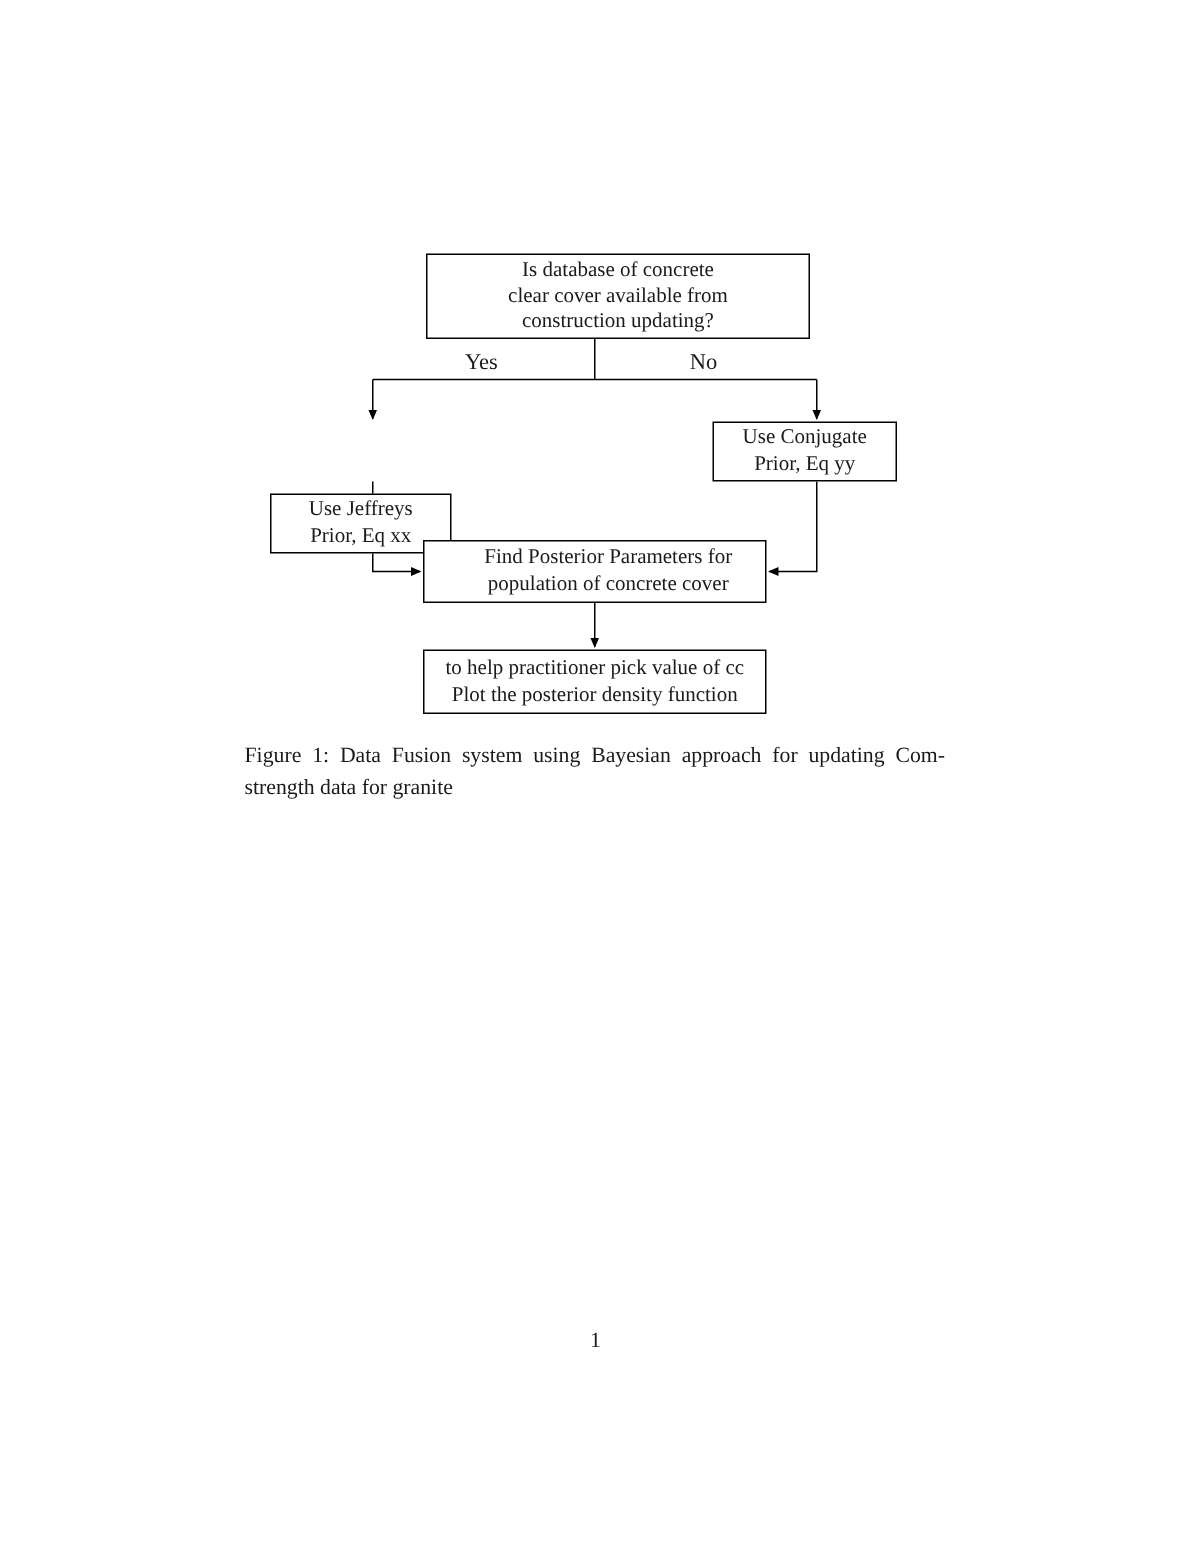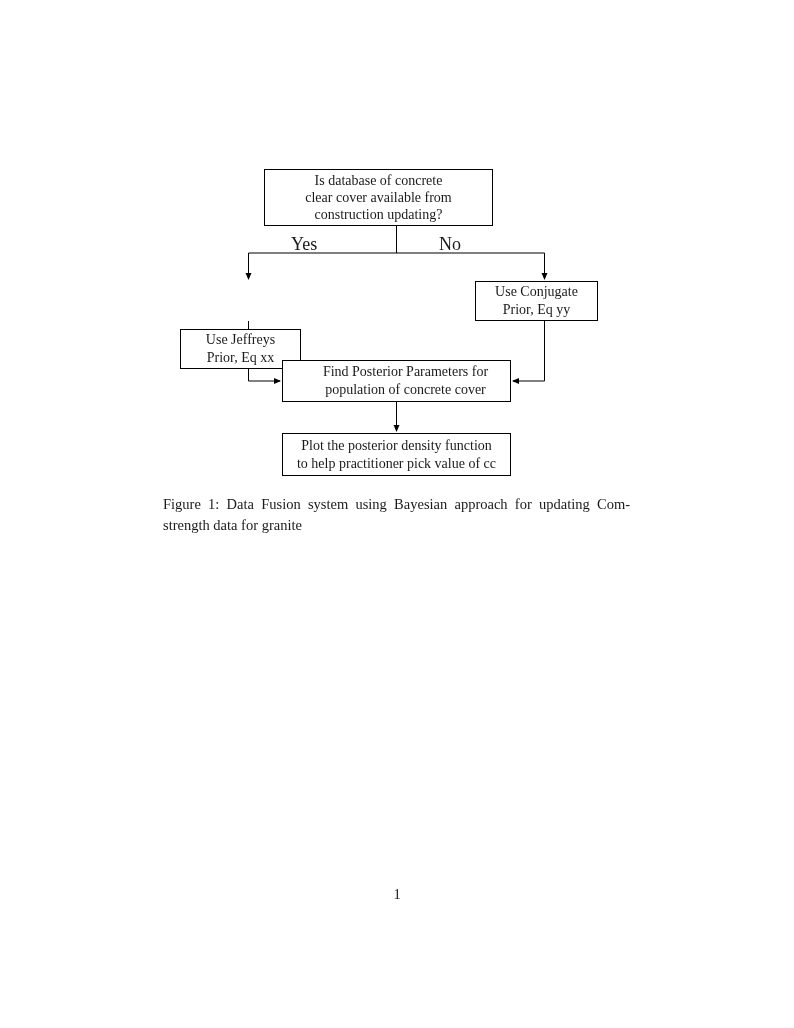--- a/index.html
+++ b/index.html
@@ -24,31 +24,31 @@
     border: 1px solid #000000;
     background: #ffffff;
     display: flex;
     flex-direction: column;
     justify-content: center;
     align-items: center;
     text-align: center;
     font-size: 14px;
     line-height: 17px;
   }
-  .box-decision { left: 264px; top: 169px; width: 229px; height: 57px; align-items: center; }
+  .box-decision { left: 284px; top: 169px; width: 256px; height: 57px; align-items: center; }
   .box-jeffreys { left: 180px; top: 281px; width: 121px; height: 40px; line-height: 18px; margin-top: 48px; }
   .box-conjugate { left: 475px; top: 281px; width: 123px; height: 40px; line-height: 18px; }
   .box-posterior { left: 282px; top: 360px; width: 229px; height: 42px; line-height: 18px; padding-left: 18px; }
   .box-plot { left: 282px; top: 433px; width: 229px; height: 43px; line-height: 18px; }
   .branch-label {
     position: absolute;
     top: 234px;
     width: 60px;
-    text-align: left;
-    font-size: 18px;
+    text-align: center;
+    font-size: 15px;
   }
   .label-yes { left: 291px; }
   .label-no { left: 439px; }
   .caption {
     position: absolute;
     left: 163px;
     top: 494px;
     width: 467px;
     font-size: 14.5px;
     line-height: 20.5px;
@@ -113,22 +113,22 @@
     <div>Use Conjugate</div>
     <div>Prior, Eq yy</div>
   </div>
 
   <div class="fbox box-posterior">
     <div>Find Posterior Parameters for</div>
     <div>population of concrete cover</div>
   </div>
 
   <div class="fbox box-plot">
+    <div>to help practitioner pick value of cc</div>
     <div>Plot the posterior density function</div>
-    <div>to help practitioner pick value of cc</div>
   </div>
 
   <div class="caption">
     <div class="cap-line-just">Figure 1: Data Fusion system using Bayesian approach for updating Com-</div>
     <div class="cap-line-last">strength data for granite</div>
   </div>
 
   <div class="page-number">1</div>
 
 </div>

